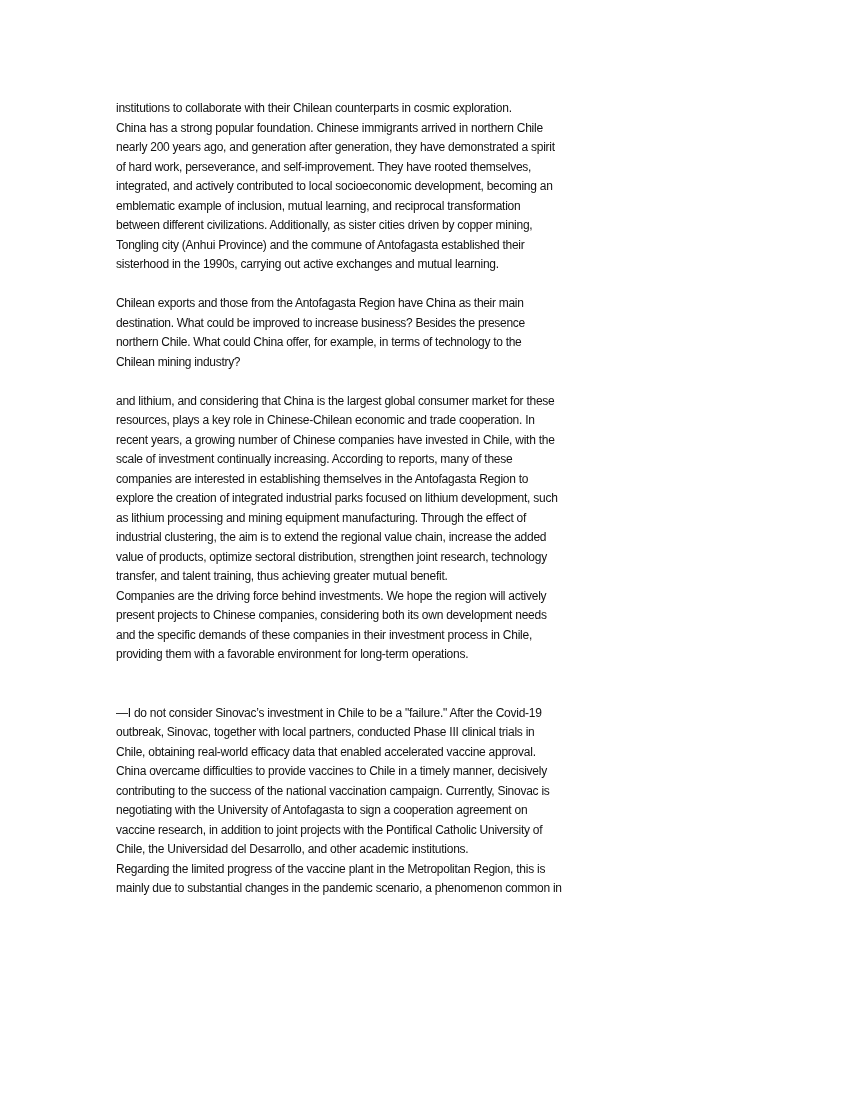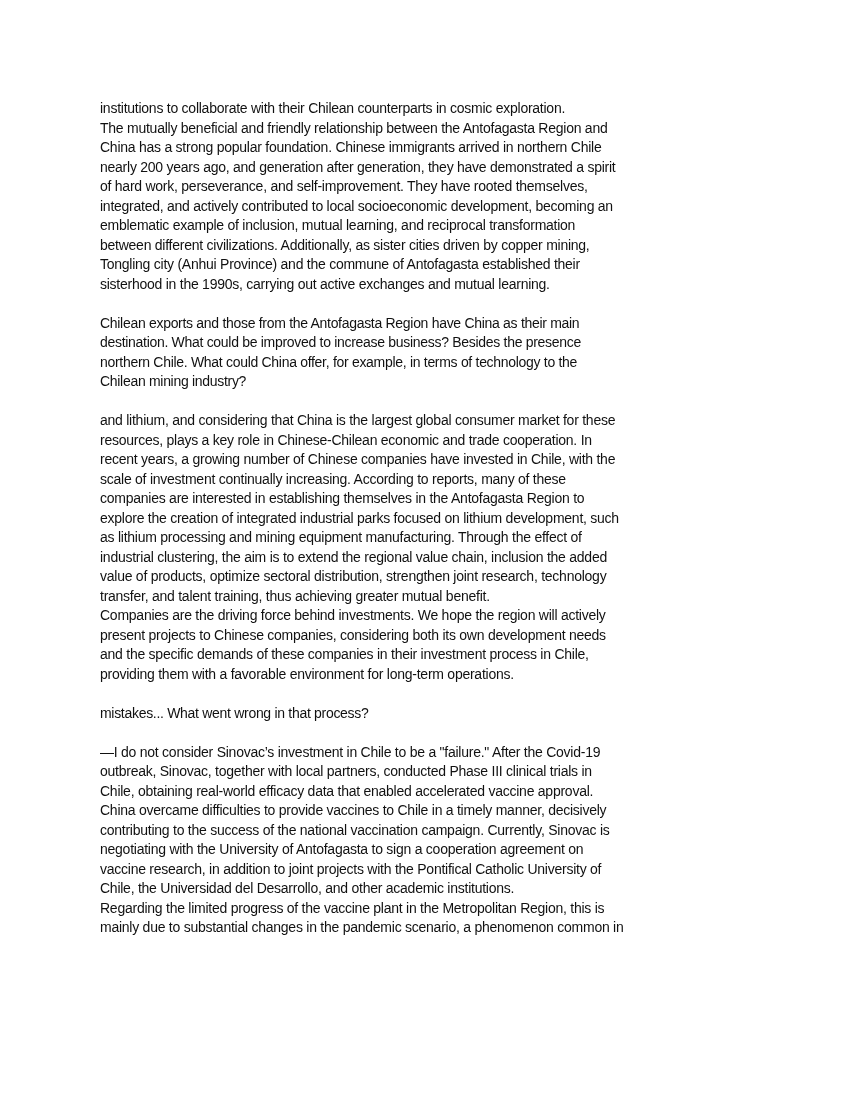--- a/index.html
+++ b/index.html
@@ -17,40 +17,40 @@
     }
     .page {
       position: absolute;
       left: 100px;
       top: 99px;
       width: 660px;
     }
     .line {
       display: block;
       white-space: nowrap;
-      font-size: 14px;
+      font-size: 12px;
       line-height: 19.5px;
       height: 19.5px;
       letter-spacing: -0.25px;
+      margin-left: 16px;
     }
     .q .line {
       font-weight: normal;
       letter-spacing: -0.3px;
     }
     .block { display: block; }
     .gap { height: 19.5px; }
   </style>
 </head>
 <body>
 
 <div class="page">
 
   <div class="block">
     <span class="line">institutions to collaborate with their Chilean counterparts in cosmic exploration.</span>
-    <span class="line">The mutually beneficial and friendly relationship between the Antofagasta Region and</span>
     <span class="line">China has a strong popular foundation. Chinese immigrants arrived in northern Chile</span>
     <span class="line">nearly 200 years ago, and generation after generation, they have demonstrated a spirit</span>
     <span class="line">of hard work, perseverance, and self-improvement. They have rooted themselves,</span>
     <span class="line">integrated, and actively contributed to local socioeconomic development, becoming an</span>
     <span class="line">emblematic example of inclusion, mutual learning, and reciprocal transformation</span>
     <span class="line">between different civilizations. Additionally, as sister cities driven by copper mining,</span>
     <span class="line">Tongling city (Anhui Province) and the commune of Antofagasta established their</span>
     <span class="line">sisterhood in the 1990s, carrying out active exchanges and mutual learning.</span>
   </div>
 
@@ -66,33 +66,32 @@
   <div class="gap"></div>
 
   <div class="block">
     <span class="line">and lithium, and considering that China is the largest global consumer market for these</span>
     <span class="line">resources, plays a key role in Chinese-Chilean economic and trade cooperation. In</span>
     <span class="line">recent years, a growing number of Chinese companies have invested in Chile, with the</span>
     <span class="line">scale of investment continually increasing. According to reports, many of these</span>
     <span class="line">companies are interested in establishing themselves in the Antofagasta Region to</span>
     <span class="line">explore the creation of integrated industrial parks focused on lithium development, such</span>
     <span class="line">as lithium processing and mining equipment manufacturing. Through the effect of</span>
-    <span class="line">industrial clustering, the aim is to extend the regional value chain, inclusion the added</span>
+    <span class="line">industrial clustering, the aim is to extend the regional value chain, increase the added</span>
     <span class="line">value of products, optimize sectoral distribution, strengthen joint research, technology</span>
     <span class="line">transfer, and talent training, thus achieving greater mutual benefit.</span>
     <span class="line">Companies are the driving force behind investments. We hope the region will actively</span>
     <span class="line">present projects to Chinese companies, considering both its own development needs</span>
     <span class="line">and the specific demands of these companies in their investment process in Chile,</span>
     <span class="line">providing them with a favorable environment for long-term operations.</span>
   </div>
 
   <div class="gap"></div>
 
   <div class="block q">
-    <span class="line">mistakes... What went wrong in that process?</span>
   </div>
 
   <div class="gap"></div>
 
   <div class="block">
     <span class="line">—I do not consider Sinovac’s investment in Chile to be a "failure." After the Covid-19</span>
     <span class="line">outbreak, Sinovac, together with local partners, conducted Phase III clinical trials in</span>
     <span class="line">Chile, obtaining real-world efficacy data that enabled accelerated vaccine approval.</span>
     <span class="line">China overcame difficulties to provide vaccines to Chile in a timely manner, decisively</span>
     <span class="line">contributing to the success of the national vaccination campaign. Currently, Sinovac is</span>

